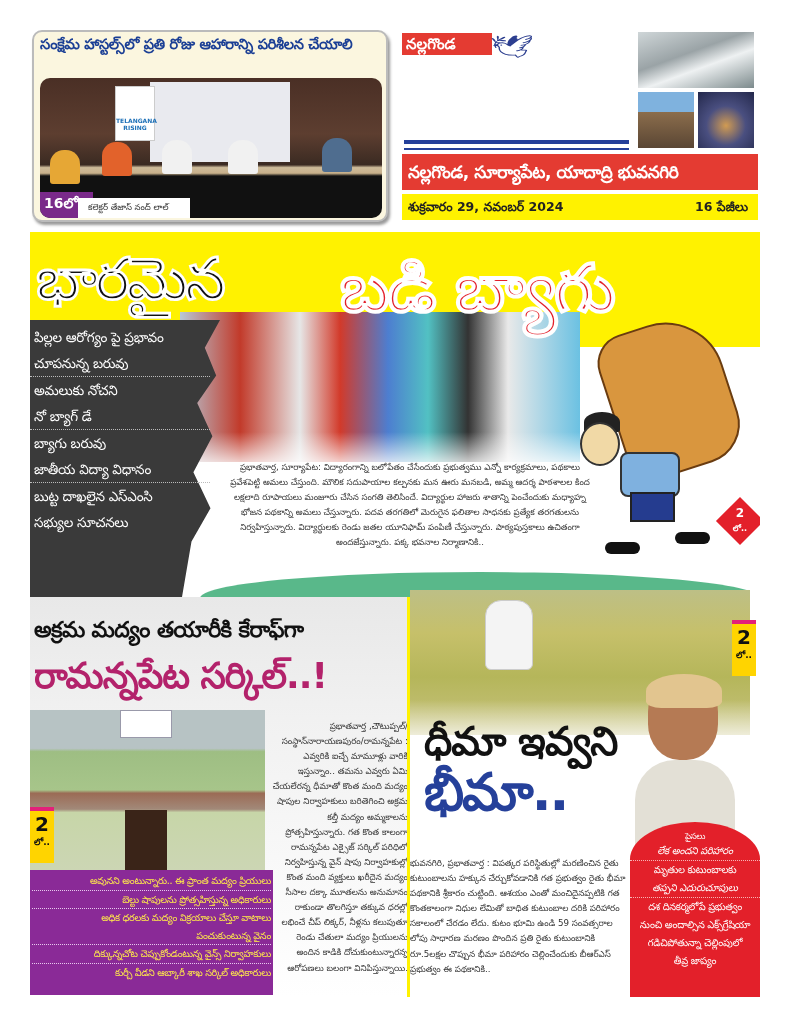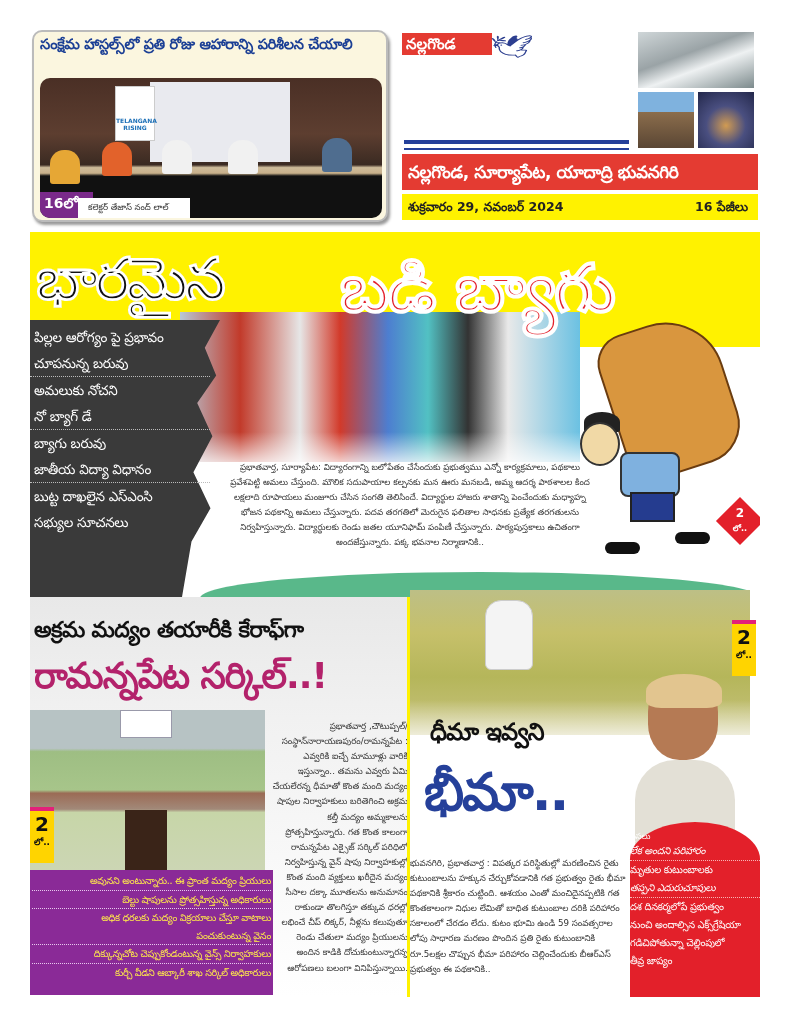--- a/index.html
+++ b/index.html
@@ -94,30 +94,30 @@
   
   .divider-yellow { left: 407px; top: 597px; width: 3px; height: 400px; background: #fff200; }
   .insure { left: 410px; top: 590px; width: 350px; height: 407px; background: #fff; overflow: hidden; }
   .insure-photo { position: absolute; left: 0; top: 0; width: 340px; height: 145px;
                   background: linear-gradient(180deg,#bdbf86 0%,#c6c06a 30%,#b5b65a 60%,#c8c381 100%); }
   .insure-photo-fade { position: absolute; left: 0; top: 110px; width: 340px; height: 50px; background: linear-gradient(180deg,rgba(255,255,255,0),#fff); }
   .insure-farmer1 { position: absolute; left: 75px; top: 10px; width: 48px; height: 70px; background: #f4f4f4; border-radius: 16px 16px 6px 6px; border: 1px solid #ccc; }
   .insure-farmer2-head { position: absolute; left: 238px; top: 90px; width: 70px; height: 80px; background: #b57a54; border-radius: 40% 40% 45% 45%; }
   .insure-turban { position: absolute; left: 236px; top: 84px; width: 76px; height: 34px; background: #e2c58f; border-radius: 50% 50% 20% 20%; }
   .insure-farmer2-body { position: absolute; left: 225px; top: 170px; width: 100px; height: 90px; background: #e3e0d6; border-radius: 40px 40px 0 0; }
-  .insure-kicker { position: absolute; left: 20px; top: 128px; font-size: 24px; font-weight: bold; color: #111; white-space: nowrap; letter-spacing: -1px; }
+  .insure-kicker { position: absolute; left: 14px; top: 128px; font-size: 40px; font-weight: bold; color: #111; white-space: nowrap; letter-spacing: -1px; }
   .insure-headline { position: absolute; left: 14px; top: 172px; font-size: 52px; font-weight: bold; color: #25409a; white-space: nowrap; letter-spacing: -2px; }
   .insure-page-badge { position: absolute; left: 322px; top: 30px; width: 24px; height: 56px; background: #ffd400; border-top: 4px solid #e3207a;
                        font-size: 20px; font-weight: bold; color: #111; text-align: center; line-height: 26px; }
   .insure-page-badge small { display: block; font-size: 9px; line-height: 10px; }
   .insure-body { position: absolute; left: 0; top: 266px; width: 218px; font-size: 8.7px; line-height: 15.1px; text-align: left; color: #333; }
   .insure-red { position: absolute; left: 220px; top: 232px; width: 130px; height: 175px; background: #e3202a;
                 border-radius: 70px 70px 0 0 / 40px 40px 0 0; padding-top: 8px; }
   .insure-red ul { list-style: none; }
-  .insure-red li { color: #fff; font-size: 9.8px; text-align: left; line-height: 18px; white-space: nowrap; letter-spacing: -0.3px; }
+  .insure-red li { color: #fff; font-size: 9.8px; text-align: center; line-height: 18px; white-space: nowrap; letter-spacing: -0.3px; }
   .insure-red li.sep { border-bottom: 1px dotted #f6b5b5; font-style: italic; }
   .insure-red li.small { font-size: 8.5px; line-height: 12px; }
 </style>
 </head>
 <body>
 
 <div class="abs teaser">
   <div class="teaser-title">సంక్షేమ హాస్టల్స్‌లో ప్రతి రోజు ఆహారాన్ని పరిశీలన చేయాలి</div>
   <div class="teaser-photo">
     <div class="teaser-screen"></div>

